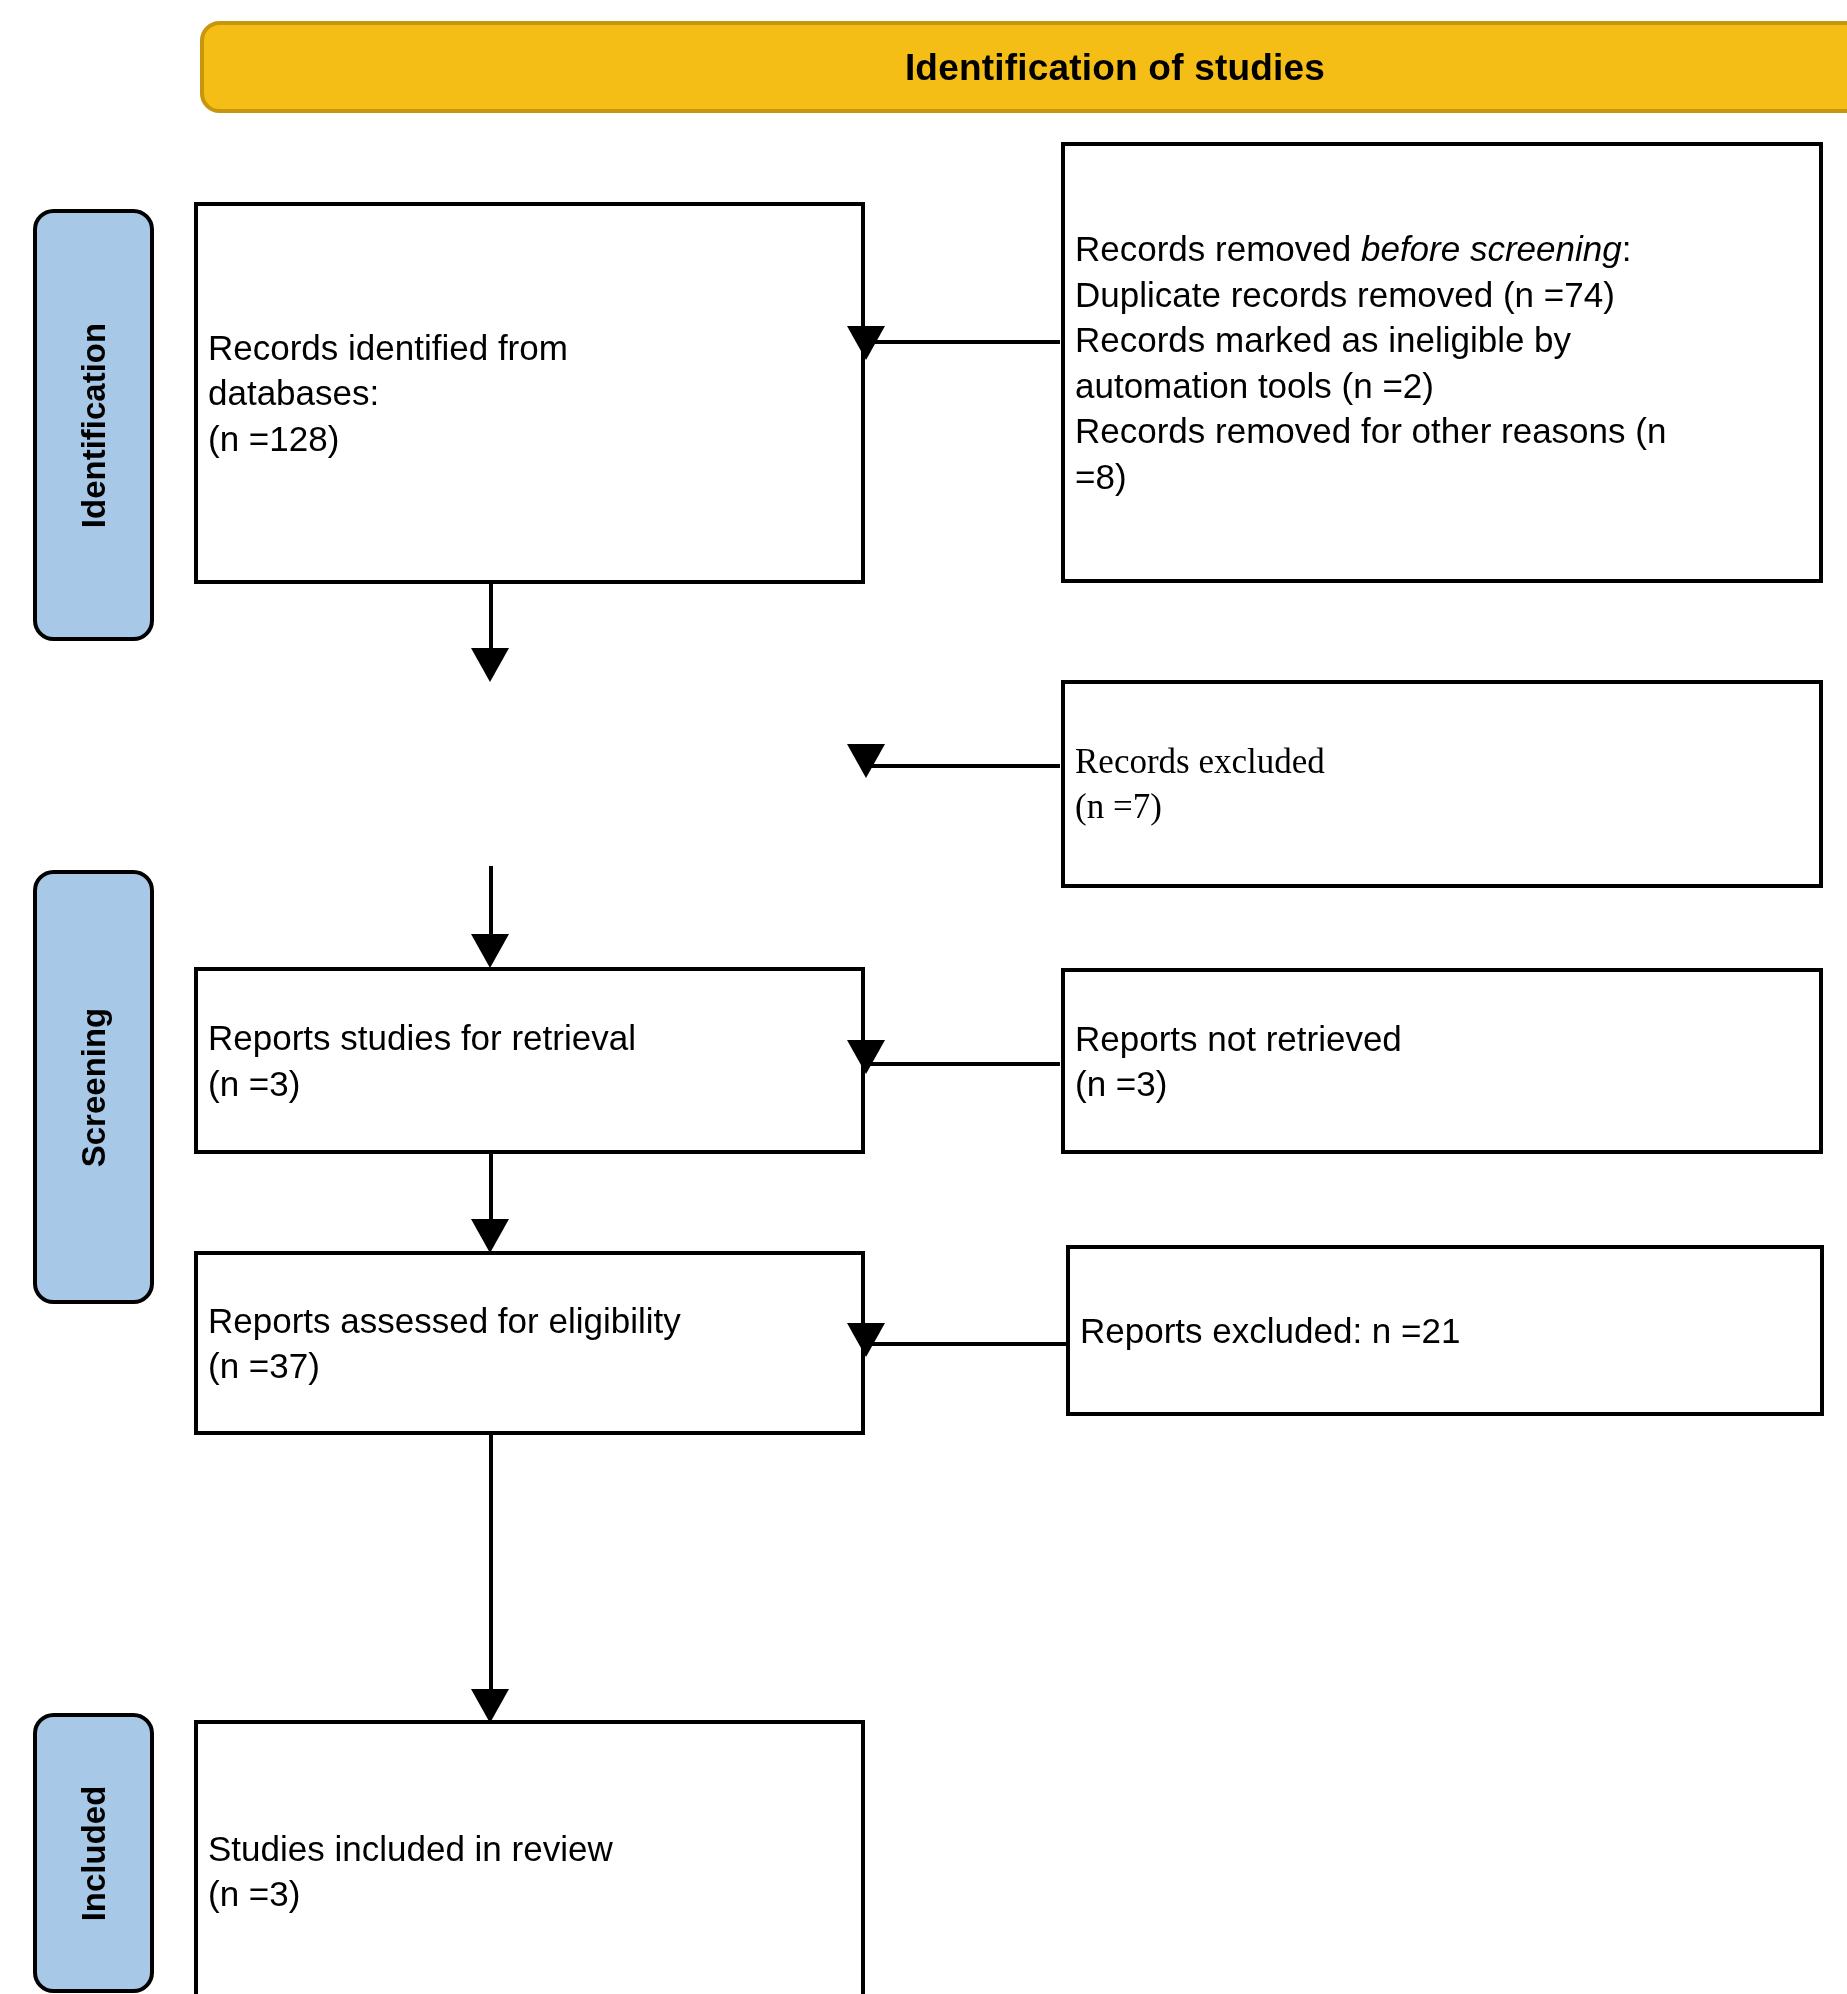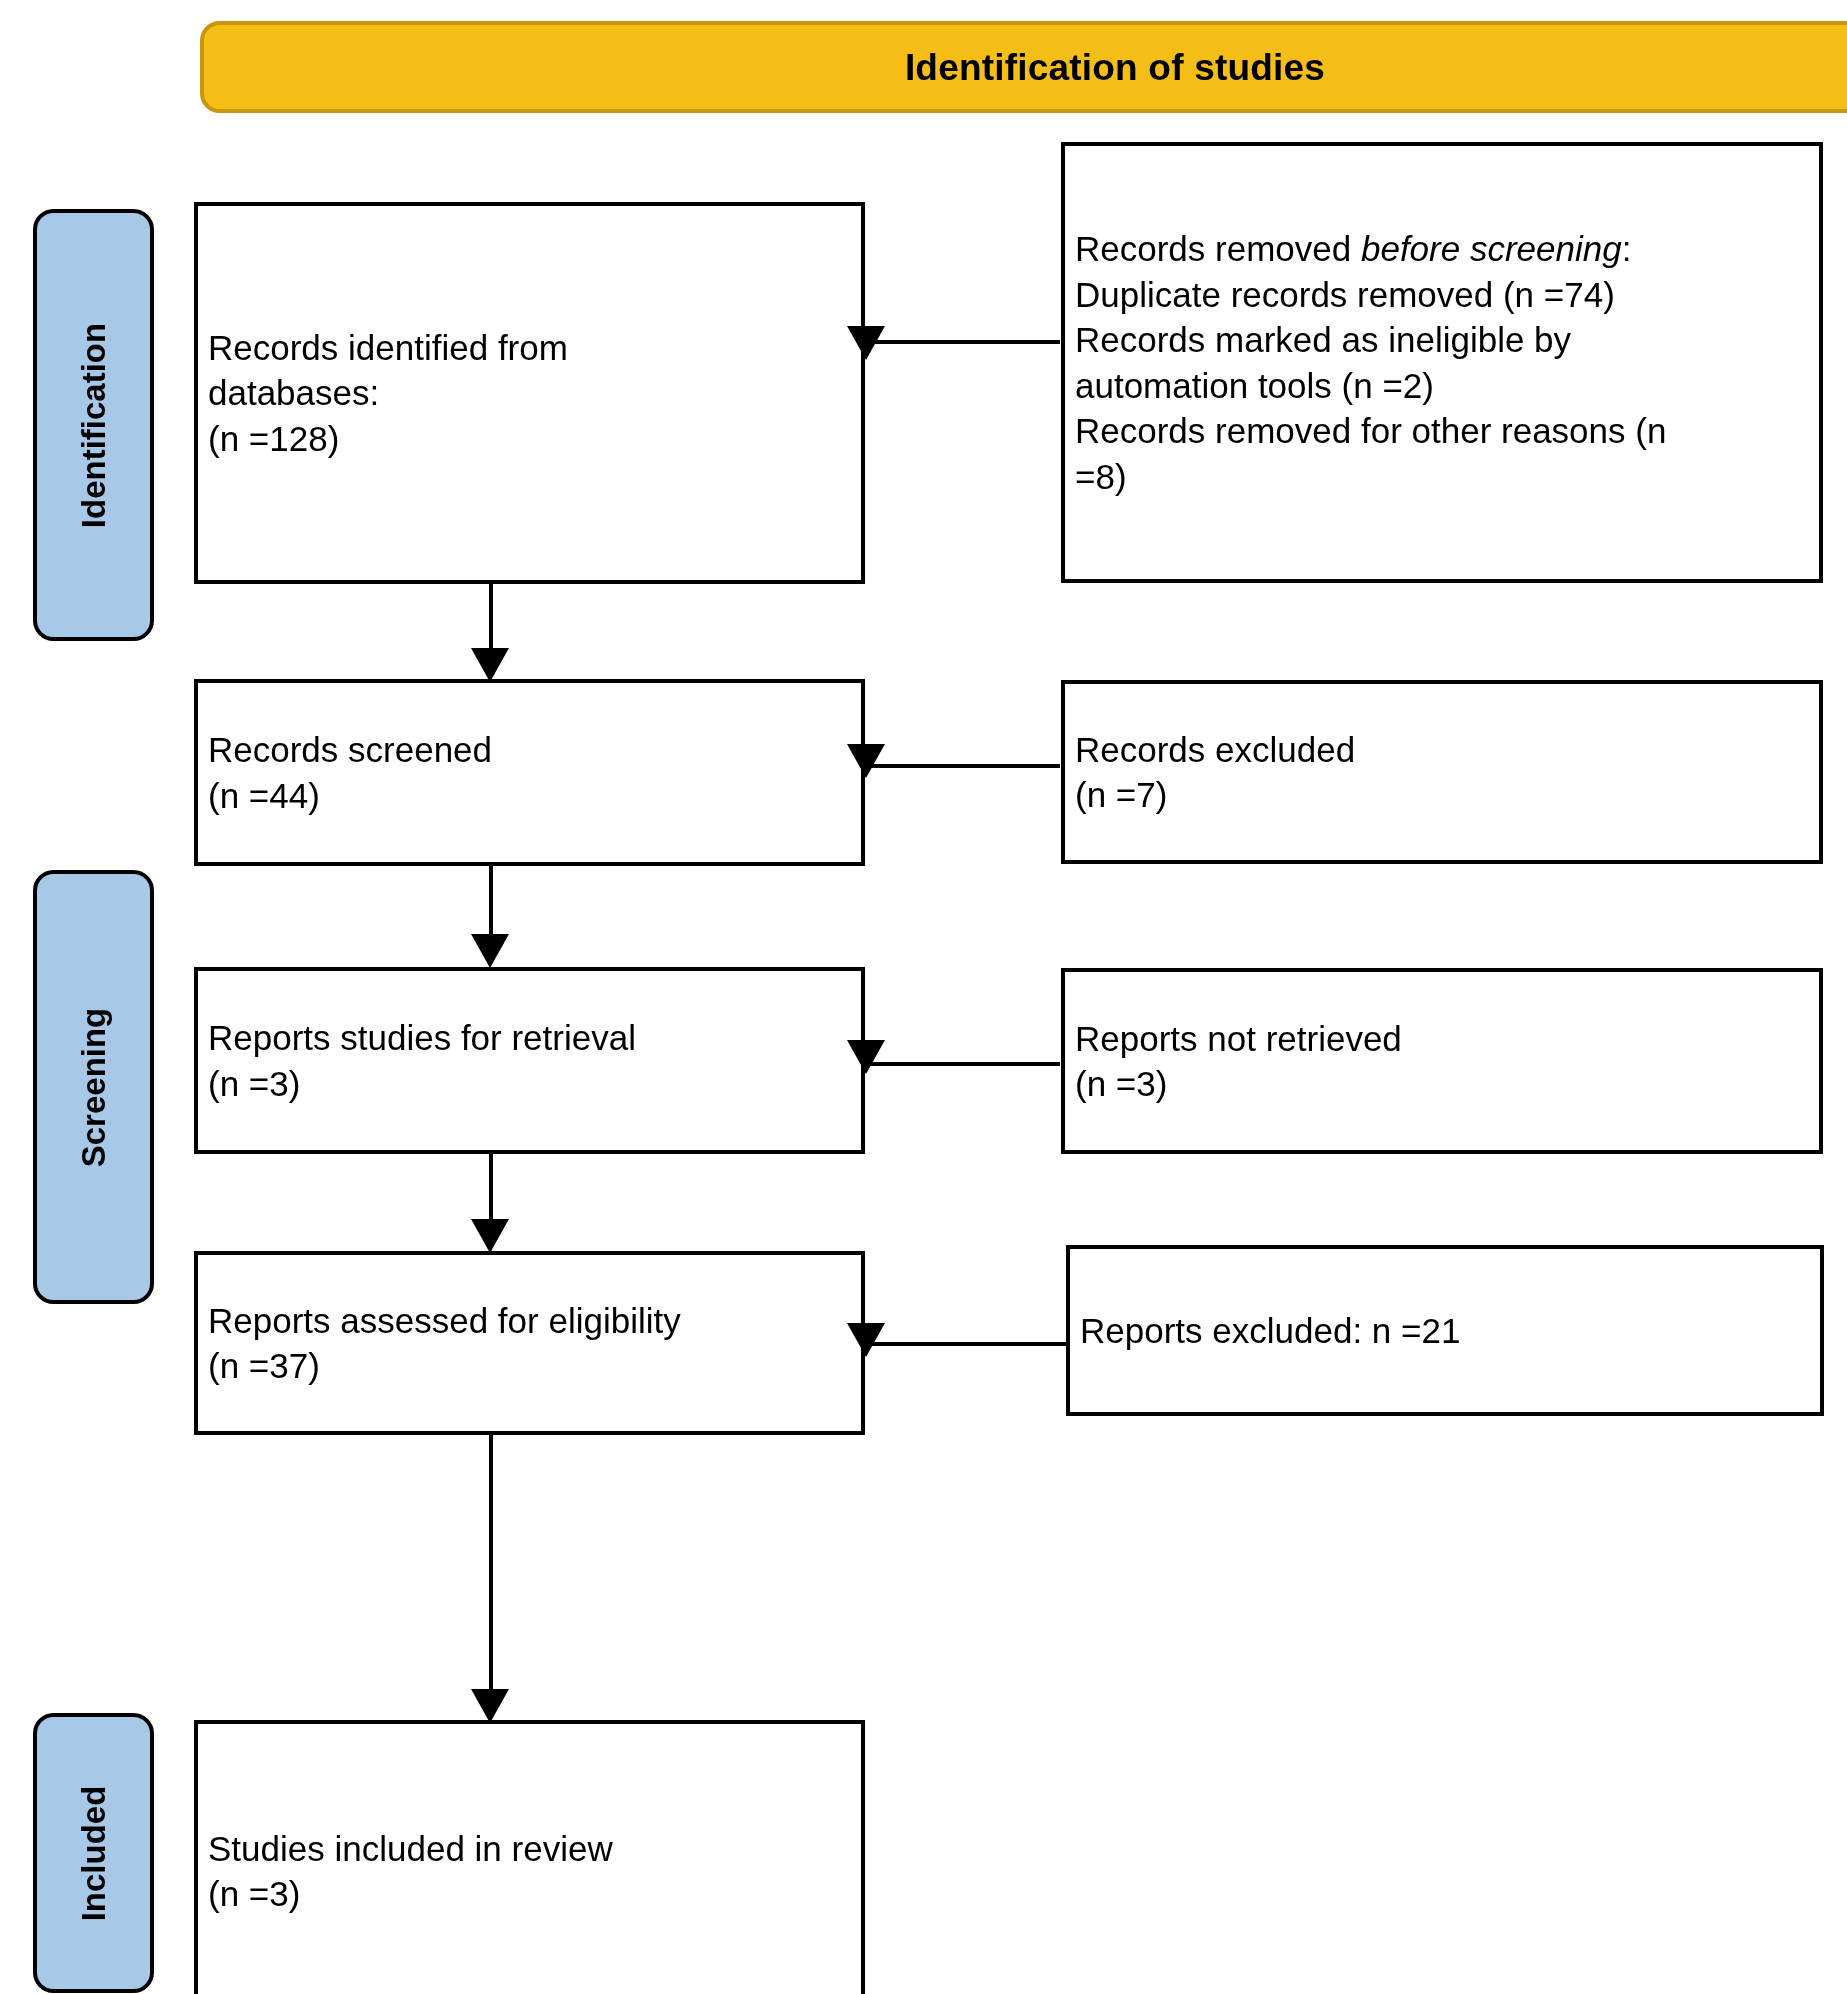--- a/index.html
+++ b/index.html
@@ -90,21 +90,21 @@
 
   
   #box-identified    { left: 194px; top: 202px;  width: 671px; height: 382px; }
   #box-screened      { left: 194px; top: 679px; width: 671px; height: 187px; }
   #box-sought        { left: 194px; top: 967px; width: 671px; height: 187px; }
   #box-assessed      { left: 194px; top: 1251px; width: 671px; height: 184px; }
   #box-included      { left: 194px; top: 1720px; width: 671px; height: 302px; }
 
   
   #box-removed       { left: 1061px; top: 142px;  width: 762px; height: 441px; }
-  #box-excluded      { left: 1061px; top: 680px; width: 762px; height: 184px; }
+  #box-excluded      { left: 1061px; top: 680px; width: 762px; height: 208px; font-family: Liberation Serif, serif; }
   #box-notretrieved  { left: 1061px; top: 968px; width: 762px; height: 186px; }
   #box-repexcluded   { left: 1066px; top: 1245px; width: 758px; height: 171px; }
 
   
   .vline {
     position: absolute;
     width: 4px;
     background: #000000;
   }
   .hline {
@@ -176,26 +176,20 @@
     <div class="box-text">
       <div><span>Records removed </span><em>before screening</em><span>:</span></div>
       <div>Duplicate records removed (n =74)</div>
       <div>Records marked as ineligible by</div>
       <div>automation tools (n =2)</div>
       <div>Records removed for other reasons (n</div>
       <div>=8)</div>
     </div>
   </div>
 
-  <div class="box" id="box-screened">
-    <div class="box-text">
-      <div>Records screened</div>
-      <div>(n =44)</div>
-    </div>
-  </div>
 
   <div class="box" id="box-excluded">
     <div class="box-text">
       <div>Records excluded</div>
       <div>(n =7)</div>
     </div>
   </div>
 
   <div class="box" id="box-sought">
     <div class="box-text">

